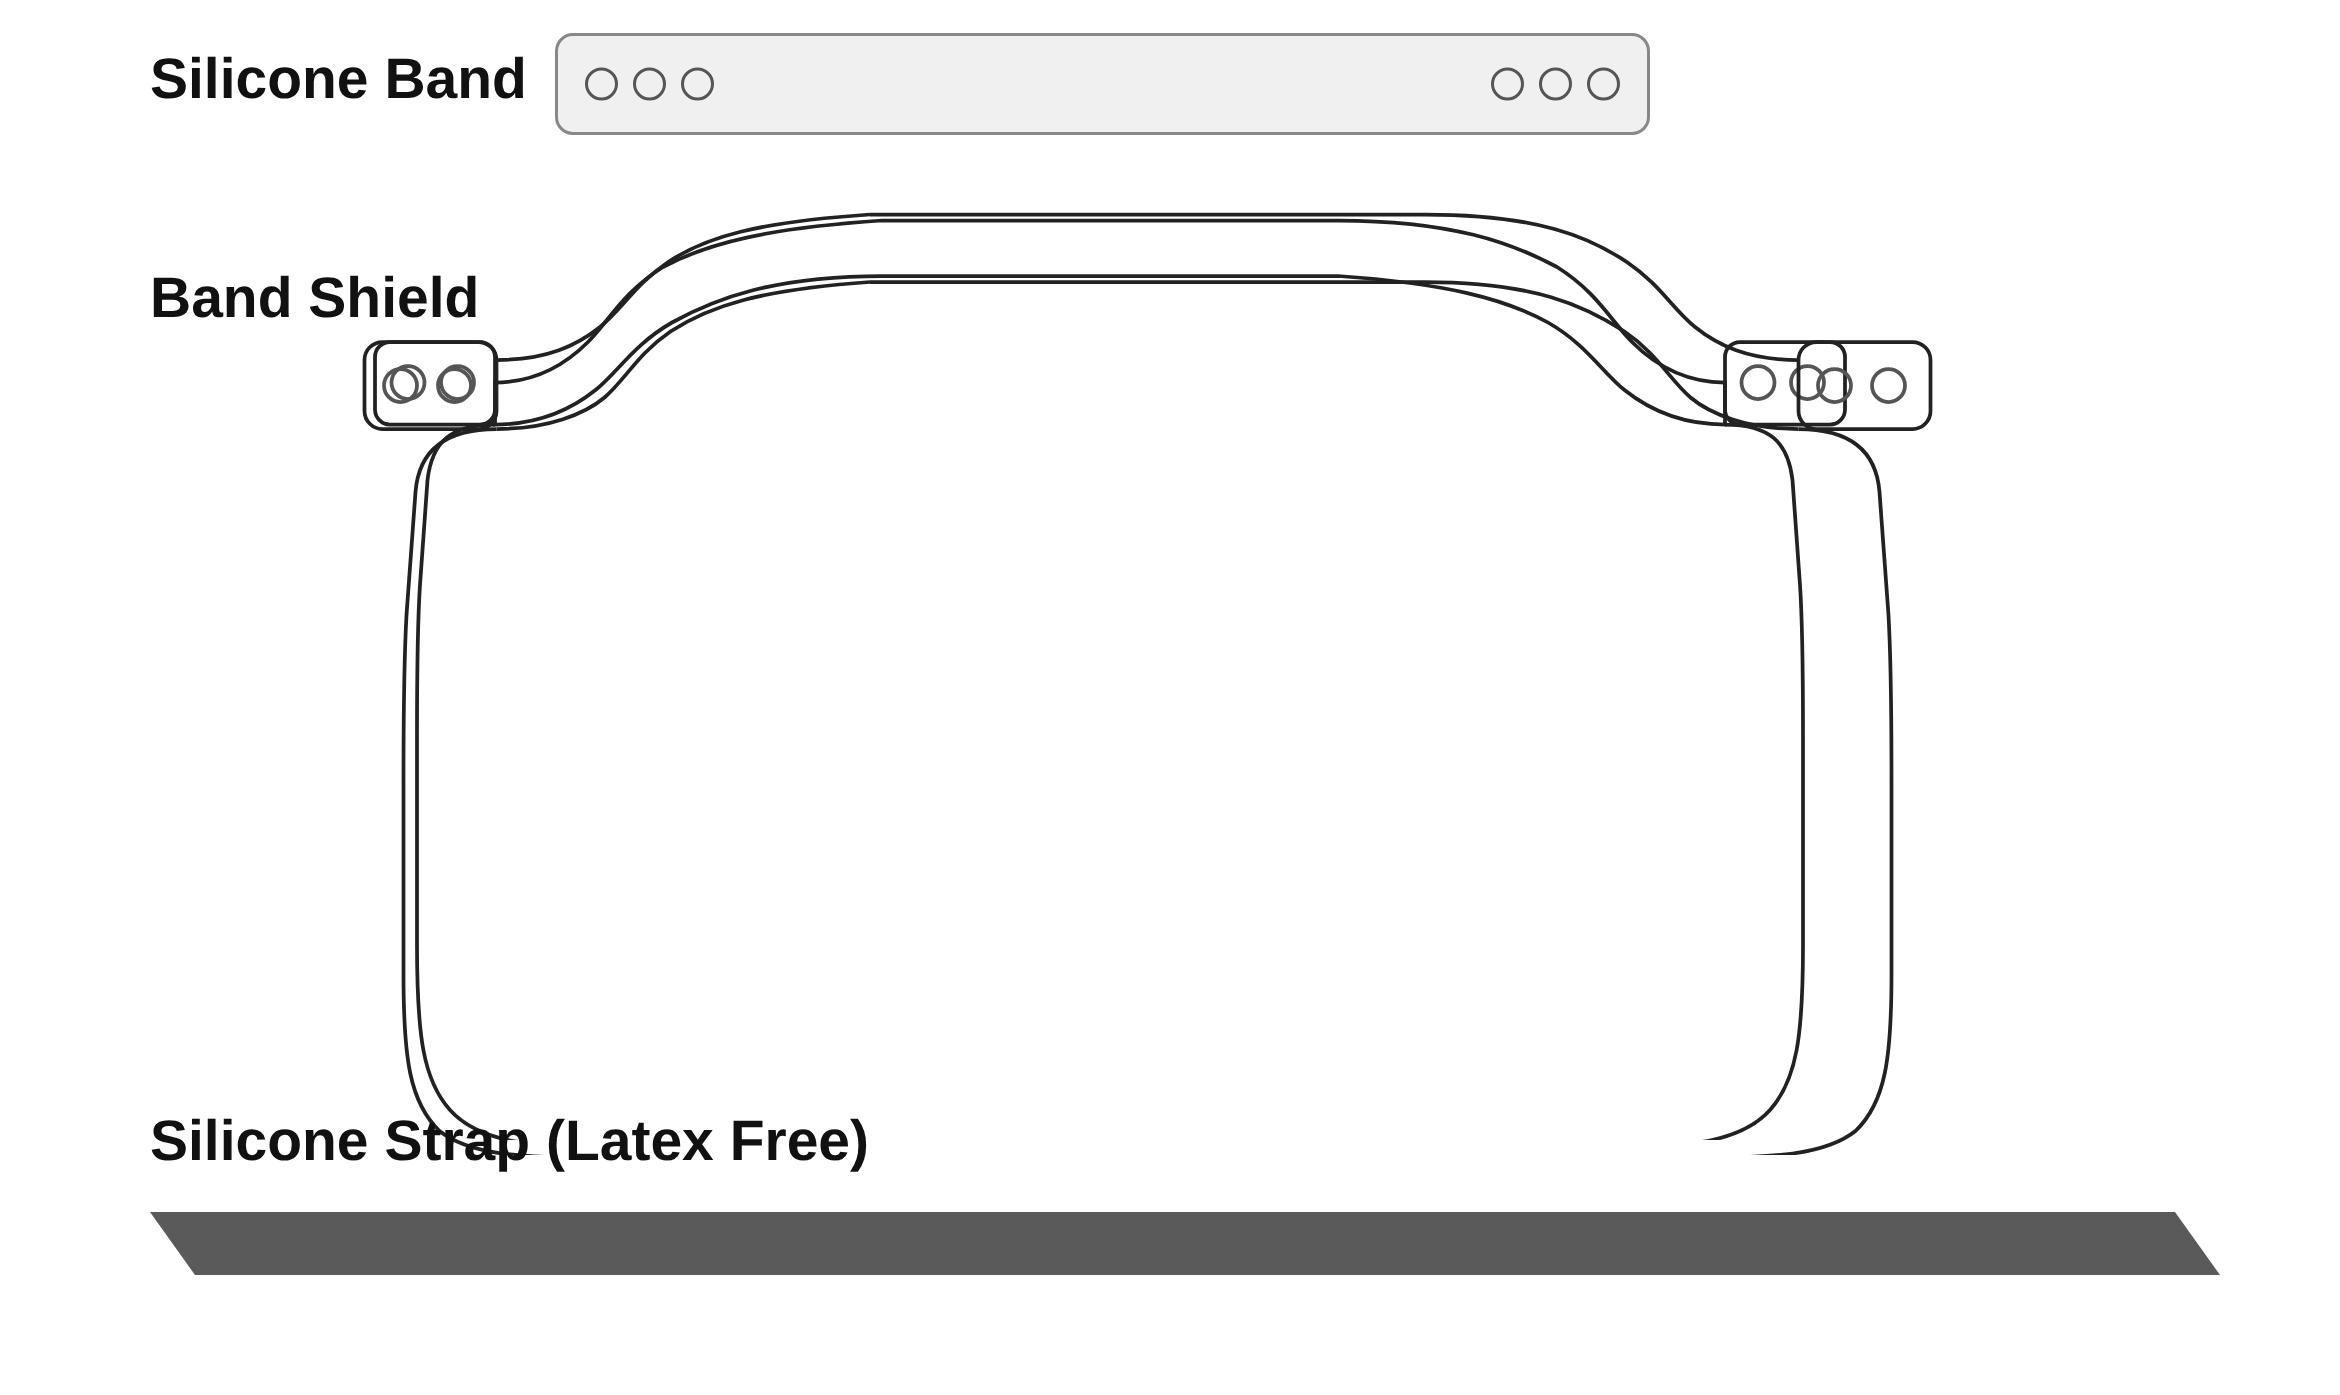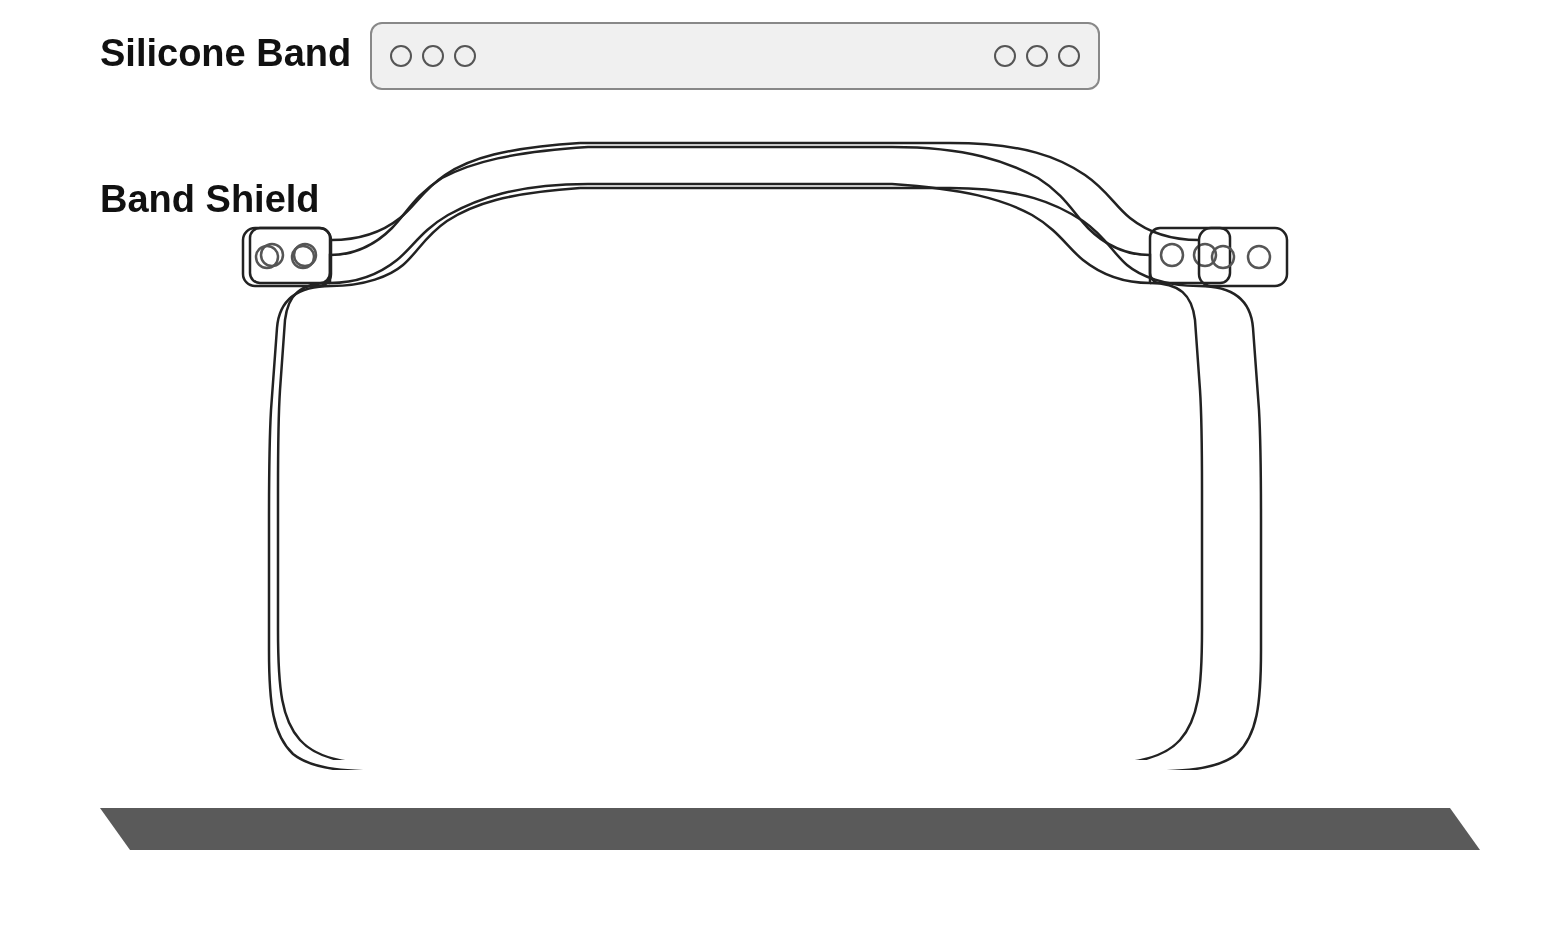--- a/index.html
+++ b/index.html
@@ -221,16 +221,17 @@
     <path d="M 96 176 C 130 176, 155 166, 168 155 C 182 143, 190 126, 212 111 C 238 94, 272 83, 345 78" fill="none" stroke="#222" stroke-width="2.5"></path>
 
     <path d="M 345 78 L 715 78 C 788 78, 822 94, 848 111 C 870 126, 878 143, 892 155 C 905 166, 930 176, 964 176" fill="none" stroke="#222" stroke-width="2.5"></path>
 
     <path d="M 96 176 C 60 176, 44 192, 42 218 L 36 300 C 34 336, 34 370, 34 410 L 34 540 C 34 595, 38 625, 58 644 C 78 660, 112 662, 170 662" fill="none" stroke="#222" stroke-width="2.5"></path>
 
     <path d="M 170 662 L 890 662 C 948 662, 982 660, 1002 644 C 1022 625, 1026 595, 1026 540 L 1026 410 C 1026 370, 1026 336, 1024 300 L 1018 218 C 1016 192, 1000 176, 964 176" fill="none" stroke="#222" stroke-width="2.5"></path>
 
   </svg>
 
+  <div class="strap-label">Silicone Strap (Latex Free)</div>
 
   <div class="silicone-strap"></div>
 
 </div>
 
 </body></html>

